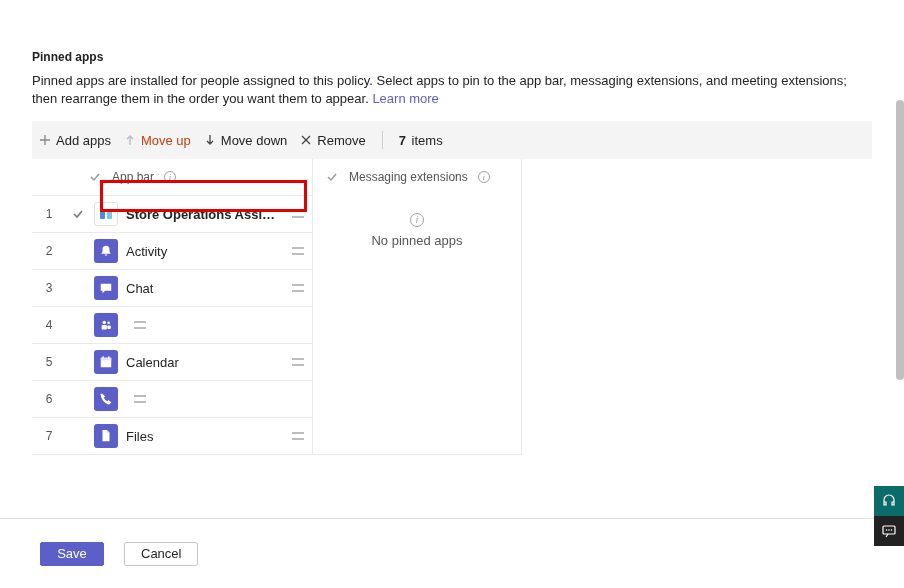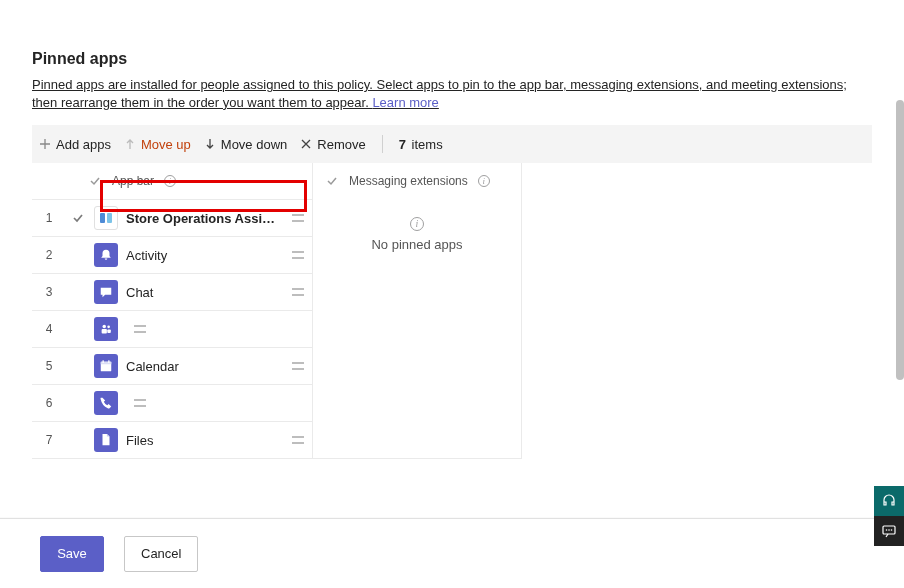--- a/index.html
+++ b/index.html
@@ -11,29 +11,28 @@
     color: #242424;
     background: #ffffff;
     overflow: hidden;
     position: relative;
   }
   .page {
     padding: 10px 32px 0 32px;
   }
   .section-title {
     font-weight: 700;
-    font-size: 16px;
+    font-size: 12px;
     margin: 40px 0 4px 0;
   }
   .section-desc {
     font-size: 13px;
     color: #242424;
     line-height: 1.35;
     margin: 8px 0 14px 0;
-    text-decoration: underline;
   }
   .section-desc a {
     color: #5b5fc7;
     text-decoration: none;
   }
   .toolbar {
     background: #f4f4f4;
     display: flex;
     align-items: center;
     height: 38px;
@@ -175,21 +174,21 @@
     border-top: 1px solid #e1e1e1;
     box-shadow: 0 -1px 0 rgba(0,0,0,0.02);
     display: flex;
     align-items: center;
     padding-left: 40px;
     gap: 20px;
     background: #fff;
   }
   .btn {
     min-width: 64px;
-    height: 36px;
+    height: 24px;
     padding: 0 16px;
     border-radius: 2px;
     font-size: 13px;
     cursor: pointer;
   }
   .btn-primary {
     background: #5b5fc7;
     border: 1px solid #5b5fc7;
     color: #fff;
   }

